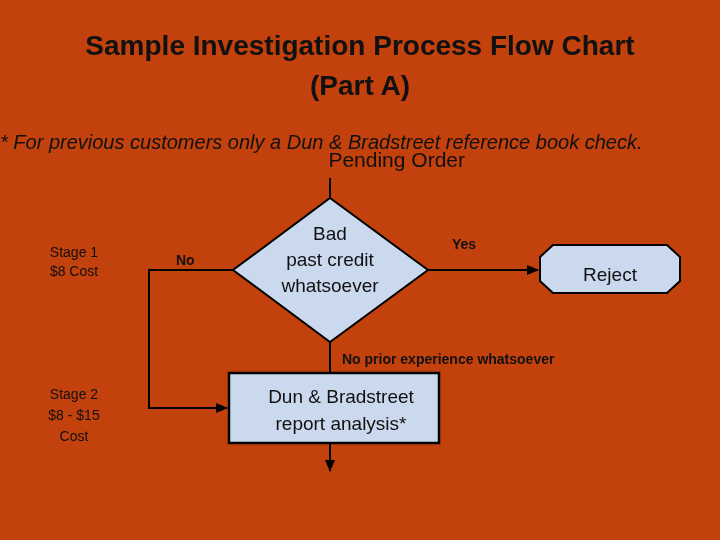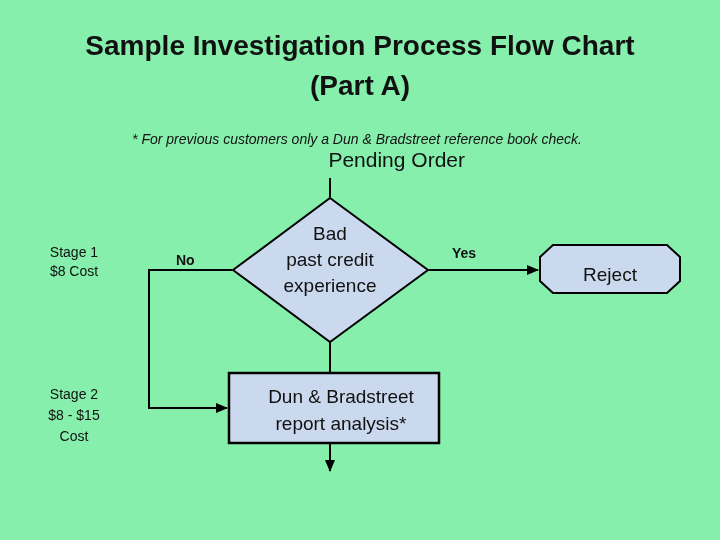--- a/index.html
+++ b/index.html
@@ -2,33 +2,33 @@
 <html style="--shape-fill: #cbd9ee; --shape-border: #000000; --text: #111111;"><head>
 <meta charset="utf-8">
 <style>
   :root{
     --shape-fill:#cbd9ee;
     --shape-border:#000000;
     --text:#111111;
   }
   html,body{margin:0;padding:0;background:#ffffff;}
   body{font-family:"Liberation Sans",sans-serif;color:var(--text);}
-  .slide{position:relative;width:720px;height:540px;background:#86efac;overflow:hidden;}
+  .slide{position:relative;width:720px;height:540px;background:#c2410c;overflow:hidden;}
   .abs{position:absolute;}
   .pre{white-space:pre-line;}
   .title{top:26px;left:0;width:720px;text-align:center;font-size:28px;font-weight:bold;line-height:40px;letter-spacing:0px;}
-  .note{top:131px;left:0;width:714px;text-align:center;font-size:14px;font-style:italic;}
+  .note{top:131px;left:0;width:714px;text-align:left;font-size:20px;font-style:italic;}
   .pending{top:148px;left:165px;width:300px;text-align:right;font-size:21px;}
   .diamond-label{top:221px;left:250px;width:160px;text-align:center;font-size:19px;line-height:26px;}
   .stage{left:24px;width:100px;text-align:center;font-size:14px;line-height:19px;}
   .stage1{top:243px;}
   .stage2{top:384px;line-height:21px;}
   .edge-label{font-size:14px;font-weight:bold;}
   .no-label{top:252px;left:176px;}
-  .yes-label{top:245px;left:452px;}
+  .yes-label{top:236px;left:452px;}
   .noprior-label{top:351px;left:342px;white-space:nowrap;}
   .reject-label{top:245px;left:540px;width:140px;height:60px;display:flex;align-items:center;justify-content:center;font-size:19px;}
   .process-label{top:383px;left:229px;width:224px;text-align:center;font-size:19px;line-height:27px;}
   svg.layer{position:absolute;top:0;left:0;}
   .shape{fill:var(--shape-fill);stroke:var(--shape-border);}
   .conn{stroke:var(--shape-border);stroke-width:2;fill:none;}
   .arrowhead{fill:var(--shape-border);}
 </style>
 </head>
 <body>
@@ -61,31 +61,32 @@
 
   <div class="abs title pre">Sample Investigation Process Flow Chart
 (Part A)</div>
 
   <div class="abs note">* For previous customers only a Dun &amp; Bradstreet reference book check.</div>
 
   <div class="abs pending">Pending Order</div>
 
   <div class="abs diamond-label pre">Bad
 past credit
-experience</div>
+whatsoever</div>
 
   <div class="abs stage stage1 pre">Stage 1
 $8 Cost</div>
 
   <div class="abs edge-label no-label">No</div>
 
   <div class="abs edge-label yes-label">Yes</div>
 
   <div class="abs reject-label">Reject</div>
 
+  <div class="abs edge-label noprior-label">No prior experience whatsoever</div>
 
   <div class="abs process-label pre">Dun &amp; Bradstreet
 report analysis*</div>
 
   <div class="abs stage stage2 pre">Stage 2
 $8 - $15
 Cost</div>
 
 </div>
 

